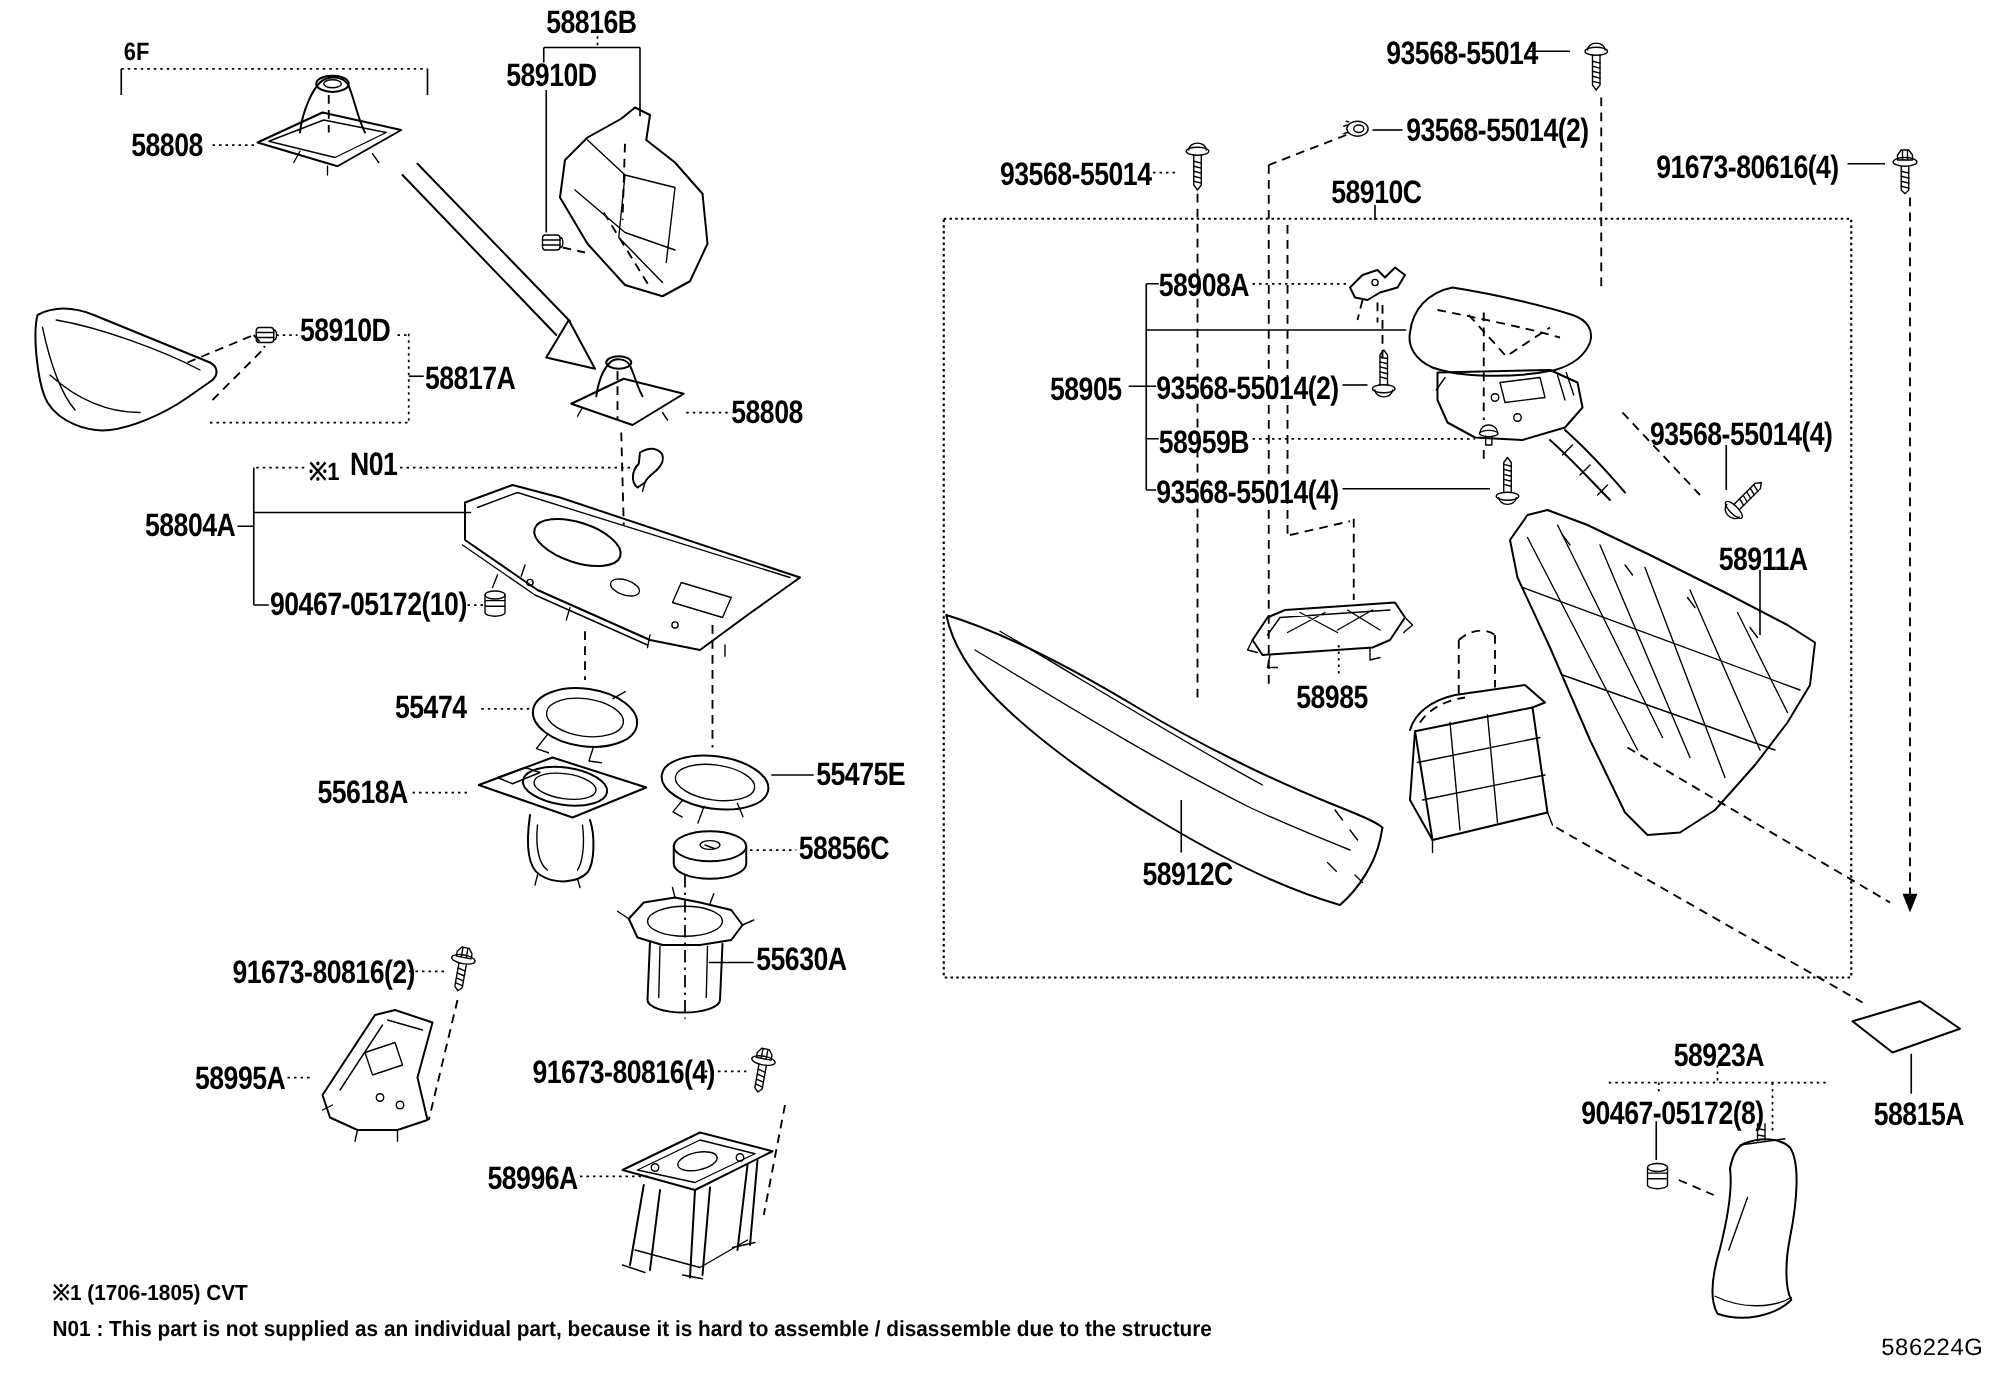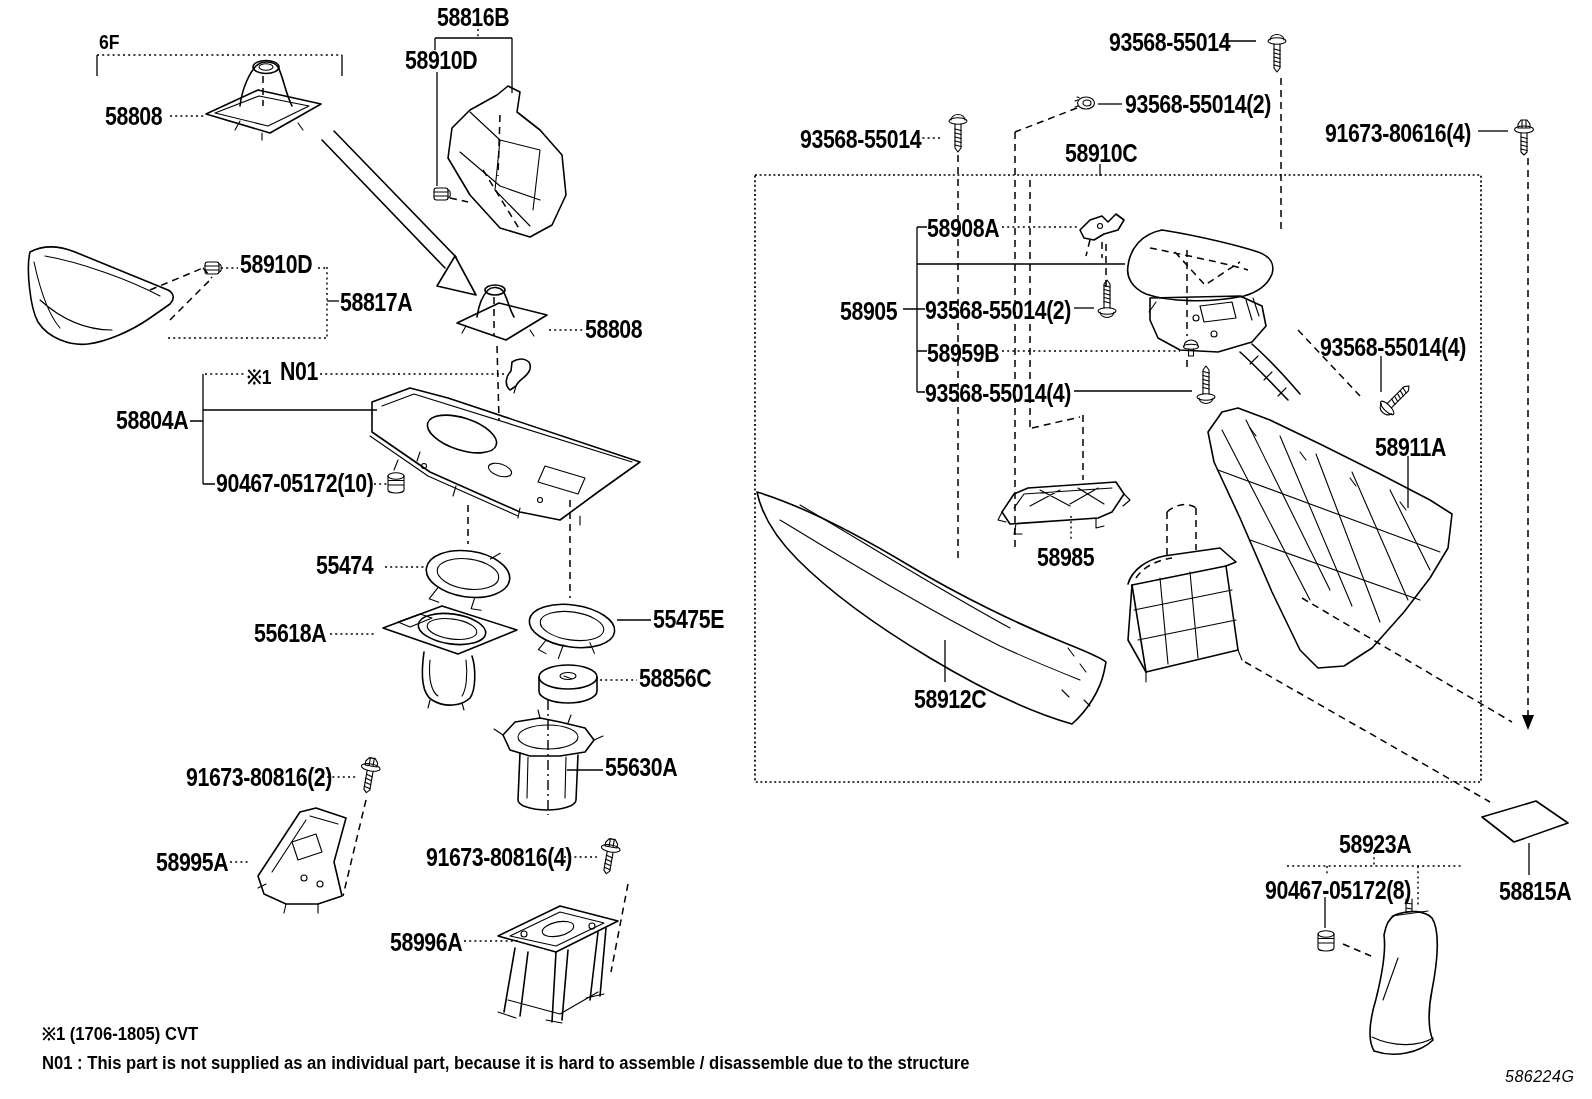--- a/index.html
+++ b/index.html
@@ -11,21 +11,21 @@
   svg .lead{stroke:#000;fill:none;stroke-width:1.3;}
   svg .dot{stroke:#000;fill:none;stroke-width:1.4;stroke-dasharray:2 3.2;}
   svg .dsh{stroke:#000;fill:none;stroke-width:1.5;stroke-dasharray:7 5;}
   svg .dshdot{stroke:#000;fill:none;stroke-width:1.4;stroke-dasharray:10 4 2 4;}
   svg .boxdot{stroke:#000;fill:none;stroke-width:1.7;stroke-dasharray:2 2.6;}
   svg .fillb{fill:#000;stroke:none;}
   #labels .lbl{position:absolute;color:#000;white-space:nowrap;transform-origin:0 0;font-weight:bold;}
   #labels .lbl-part{font-size:26px;letter-spacing:-0.5px;transform:scaleX(0.82);}
   #labels .lbl-small{font-size:20px;transform:scaleX(0.88);}
   #labels .lbl-note{font-size:17.5px;transform:scaleX(0.95);letter-spacing:0;}
-  #labels .lbl-code{font-size:16px;font-weight:normal;letter-spacing:0.5px;font-style:italic;}
+  #labels .lbl-code{font-size:19px;font-weight:normal;letter-spacing:0.5px;}
 </style>
 </head>
 <body>
 
 <div class="stage">
 
 <svg width="1592" height="1099" viewBox="0 0 1592 1099">
   <defs>
     <g id="sym-screw">
       <path class="thin" d="M-7,2 A7,5.5 0 0 1 7,2"></path>

